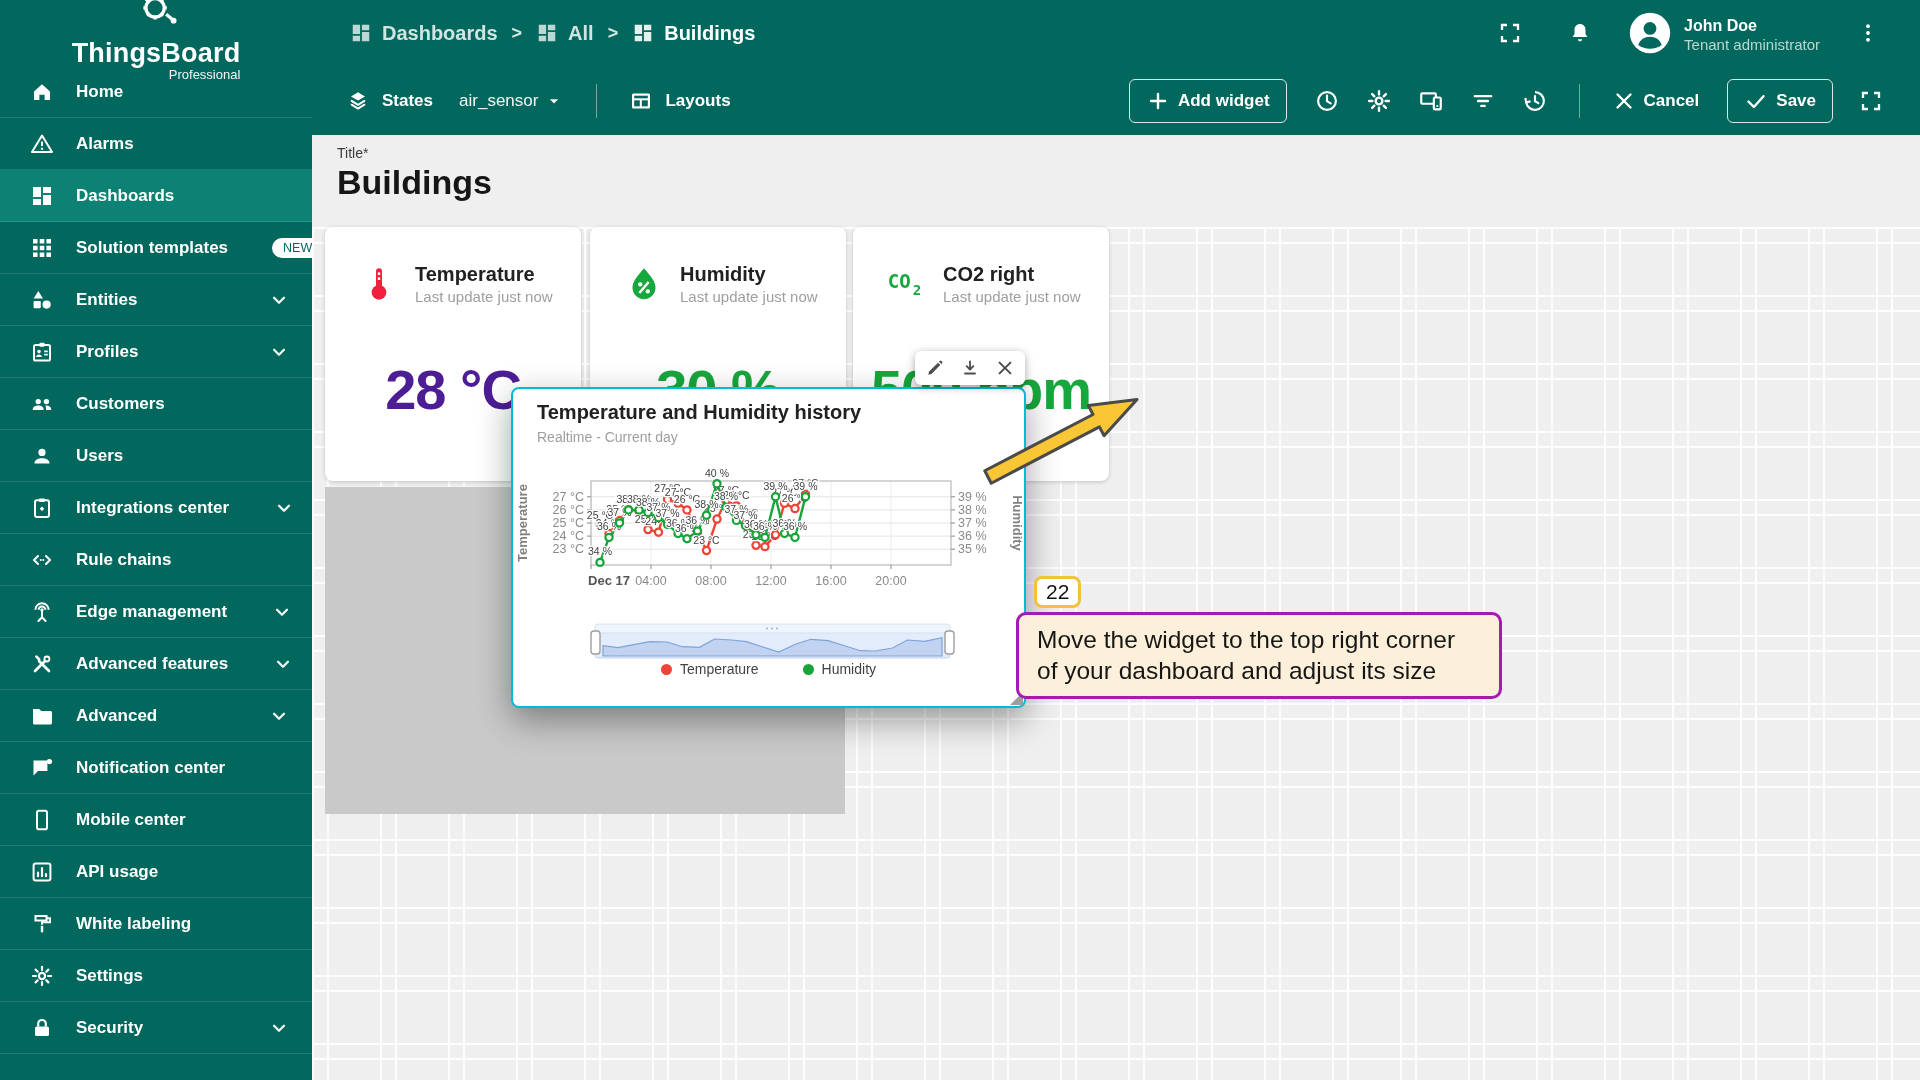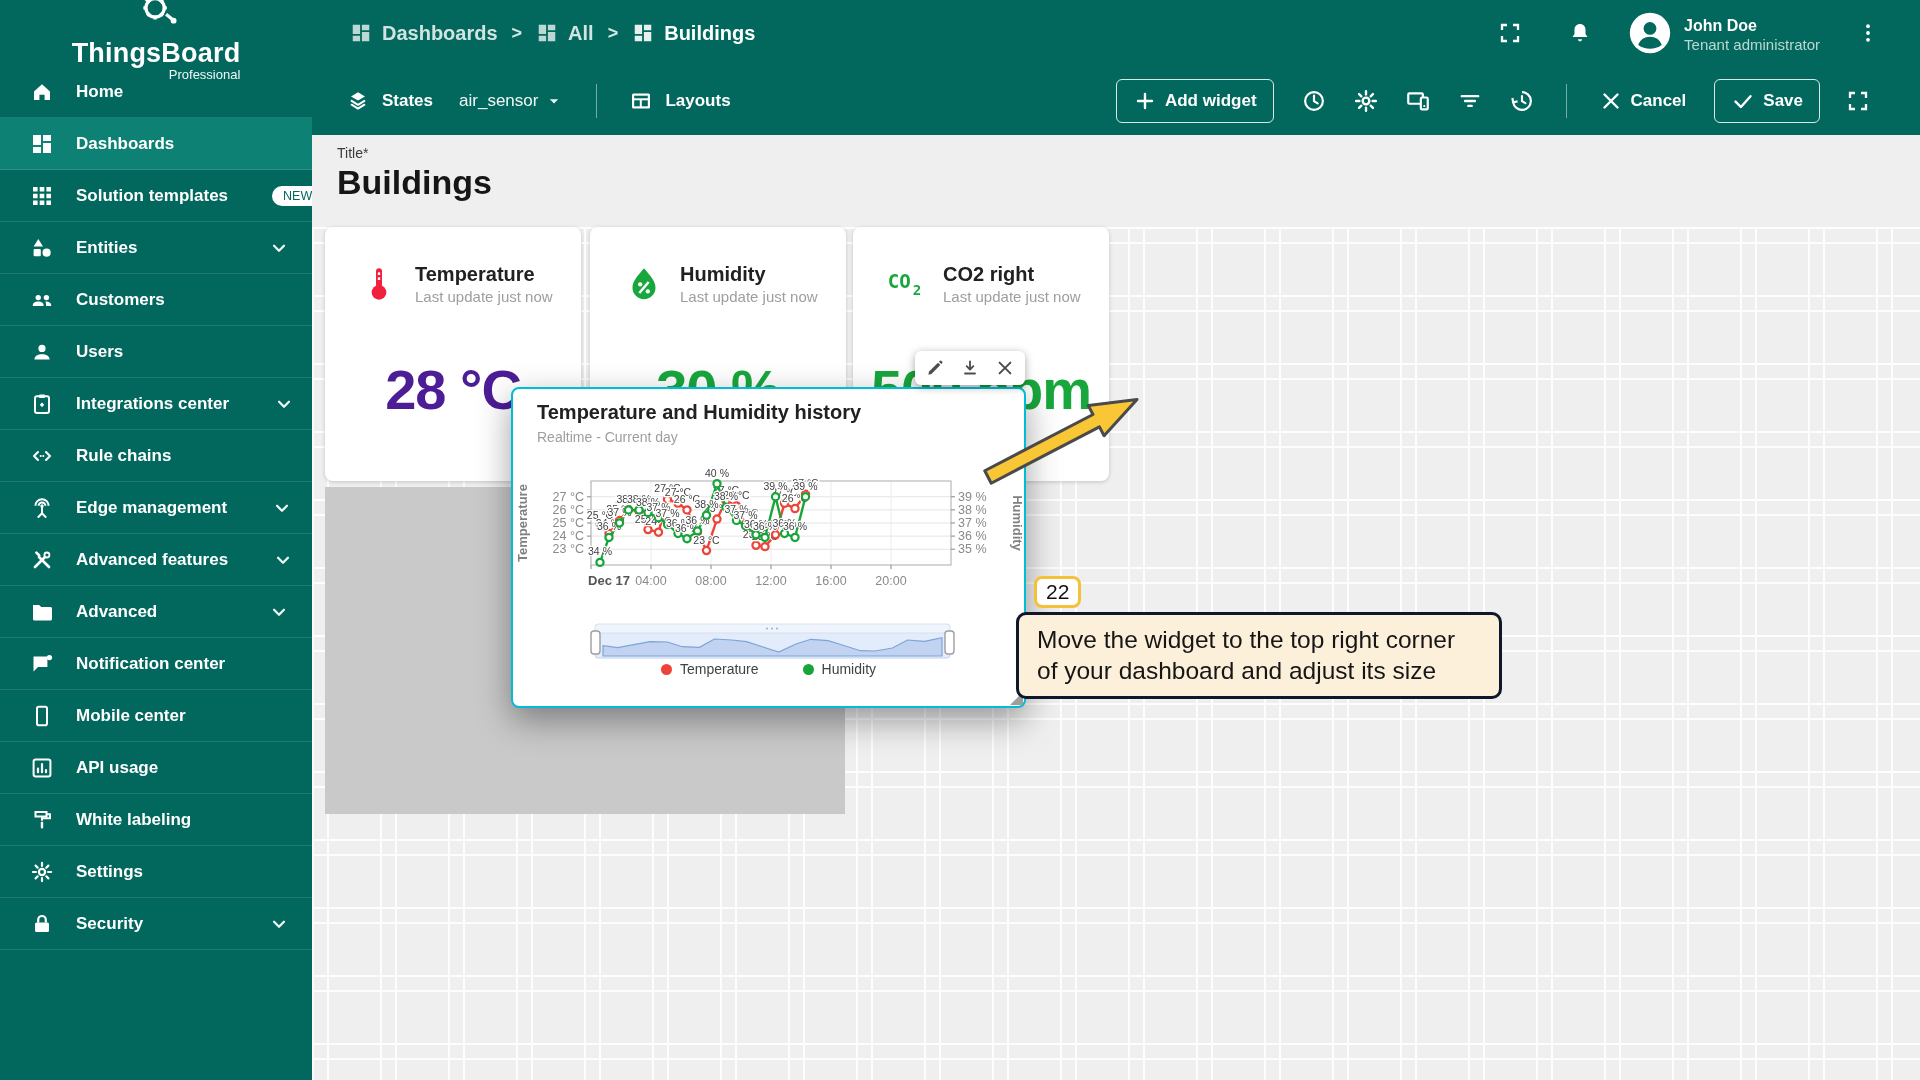--- a/index.html
+++ b/index.html
@@ -35,21 +35,21 @@
   .side-item .spacer{ flex:1;}
   .badge-new{ background:#fff; color:var(--teal); font-size:12.5px; font-weight:400;
     padding:3px 11px; border-radius:12px;}
 
   
   .toolbar{ position:absolute; left:312px; top:66px; width:1608px; height:69px; background:var(--teal);
     color:#fff; display:flex; align-items:center; z-index:14;}
   .tb-left{ display:flex; align-items:center; gap:12px; padding-left:34px; font-size:17px; font-weight:600;}
   .tb-states-value{ margin-left:14px; font-weight:400; opacity:.95; display:flex; align-items:center; gap:6px; cursor:pointer;}
   .tb-divider{ width:1px; height:34px; background:rgba(255,255,255,.45); margin:0 20px;}
-  .tb-right{ margin-left:auto; display:flex; align-items:center; gap:8px; padding-right:40px;}
+  .tb-right{ margin-left:auto; display:flex; align-items:center; gap:8px; padding-right:27px;}
   .btn-outline{ display:flex; align-items:center; gap:8px; border:1.5px solid rgba(255,255,255,.85);
     border-radius:6px; padding:9px 16px; font-size:17px; font-weight:600; cursor:pointer; background:transparent; color:#fff;}
   .icon-btn{ width:44px; height:44px; display:flex; align-items:center; justify-content:center; cursor:pointer; border-radius:50%;}
   .tb-text-btn{ display:flex; align-items:center; gap:8px; font-size:17px; font-weight:600; cursor:pointer; padding:0 10px;}
 
   
   .main{ position:absolute; left:312px; top:135px; width:1608px; height:945px; background:#efefef; z-index:1;}
   .main::before{ content:""; position:absolute; left:0; right:0; top:92px; bottom:0; pointer-events:none;
     background:
       repeating-linear-gradient(to right,#fdfdfd 0 2px,transparent 2px 15px,#fdfdfd 15px 17px,transparent 17px 68px),
@@ -85,21 +85,21 @@
   .widget-popup{ position:absolute; left:603px; top:216px; width:110px; height:34px; background:#fff;
     border-radius:6px; box-shadow:0 2px 8px rgba(0,0,0,.35); display:flex; align-items:center;
     justify-content:space-evenly; z-index:7;}
   .widget-popup .icon-btn{ width:30px; height:30px; color:#4d4d4d;}
 
   
   .pointer-arrow{ position:absolute; left:664px; top:250px; z-index:8; pointer-events:none;}
   .step-badge{ position:absolute; left:722px; top:441px; background:#fff; border:3px solid #f6c13a;
     border-radius:8px; padding:1px 9px; font-size:21px; color:#111; z-index:9;}
   .step-tooltip{ position:absolute; left:704px; top:477px; width:486px; background:#fdf0da;
-    border:3px solid #0f172a; border-radius:10px; padding:9px 18px; font-size:24.5px; line-height:1.28;
+    border:3px solid #a21caf; border-radius:10px; padding:9px 18px; font-size:24.5px; line-height:1.28;
     color:#161616; white-space:pre-line; z-index:9;}
 
   .ic{ display:inline-flex; }
   .ic svg{ display:block; }
 </style>
 </head>
 <body>
 
 <div class="header">
   <div class="logo">
@@ -195,20 +195,31 @@
 <div class="sidebar" id="sidebar">
     <div class="side-item">
       <span class="ic">
         <svg width="24" height="24" viewBox="0 0 24 24" fill="currentColor">
           <path d="M4 11.5 12 4.2l8 7.3V20h-5.4v-5.2h-5.2V20H4z"></path>
         </svg>
       </span>
       <span class="lbl">Home</span>
       <span class="spacer"></span>
     </div>
+    <div class="side-item">
+      <span class="ic">
+        <svg width="24" height="24" viewBox="0 0 24 24" fill="currentColor">
+          <path d="M12 3.6 22 20H2Z" fill="none" stroke="currentColor" stroke-width="2" stroke-linejoin="round"></path>
+          <path d="M12 9.6v4.4" stroke="currentColor" stroke-width="2"></path>
+          <circle cx="12" cy="16.7" r="1.2"></circle>
+        </svg>
+      </span>
+      <span class="lbl">Alarms</span>
+      <span class="spacer"></span>
+    </div>
     <div class="side-item active">
       <span class="ic">
         <svg width="24" height="24" viewBox="0 0 24 24" fill="currentColor">
           <path d="M3 3h8v10H3zM3 15h8v6H3zM13 3h8v6h-8zM13 11h8v10h-8z"></path>
         </svg>
       </span>
       <span class="lbl">Dashboards</span>
       <span class="spacer"></span>
     </div>
     <div class="side-item">
@@ -223,20 +234,38 @@
     </div>
     <div class="side-item">
       <span class="ic">
         <svg width="24" height="24" viewBox="0 0 24 24" fill="currentColor">
           <path d="M8.3 3 13 10.4H3.6z"></path>
           <rect x="3.6" y="13" width="7.2" height="7.2" rx="1"></rect>
           <circle cx="16.6" cy="16.6" r="4.1"></circle>
         </svg>
       </span>
       <span class="lbl">Entities</span>
+      <span class="spacer"></span>
+      <span class="ic" style="opacity:.95">
+        <svg width="22" height="22" viewBox="0 0 24 24" fill="currentColor">
+          <path d="M6.6 9.6 12 15l5.4-5.4" fill="none" stroke="currentColor" stroke-width="2.5" stroke-linecap="round" stroke-linejoin="round"></path>
+        </svg>
+      </span>
+    </div>
+    <div class="side-item">
+      <span class="ic">
+        <svg width="24" height="24" viewBox="0 0 24 24" fill="currentColor">
+          <rect x="4" y="5" width="16" height="15.5" rx="1.6" fill="none" stroke="currentColor" stroke-width="2"></rect>
+          <rect x="9.4" y="2.8" width="5.2" height="4" rx="1"></rect>
+          <circle cx="9" cy="11.6" r="1.8"></circle>
+          <path d="M5.9 17c.4-1.8 1.7-2.6 3.1-2.6s2.7.8 3.1 2.6z"></path>
+          <path d="M14.2 11.4h3.6M14.2 14.6h3.6" stroke="currentColor" stroke-width="1.7"></path>
+        </svg>
+      </span>
+      <span class="lbl">Profiles</span>
       <span class="spacer"></span>
       <span class="ic" style="opacity:.95">
         <svg width="22" height="22" viewBox="0 0 24 24" fill="currentColor">
           <path d="M6.6 9.6 12 15l5.4-5.4" fill="none" stroke="currentColor" stroke-width="2.5" stroke-linecap="round" stroke-linejoin="round"></path>
         </svg>
       </span>
     </div>
     <div class="side-item">
       <span class="ic">
         <svg width="24" height="24" viewBox="0 0 24 24" fill="currentColor">

